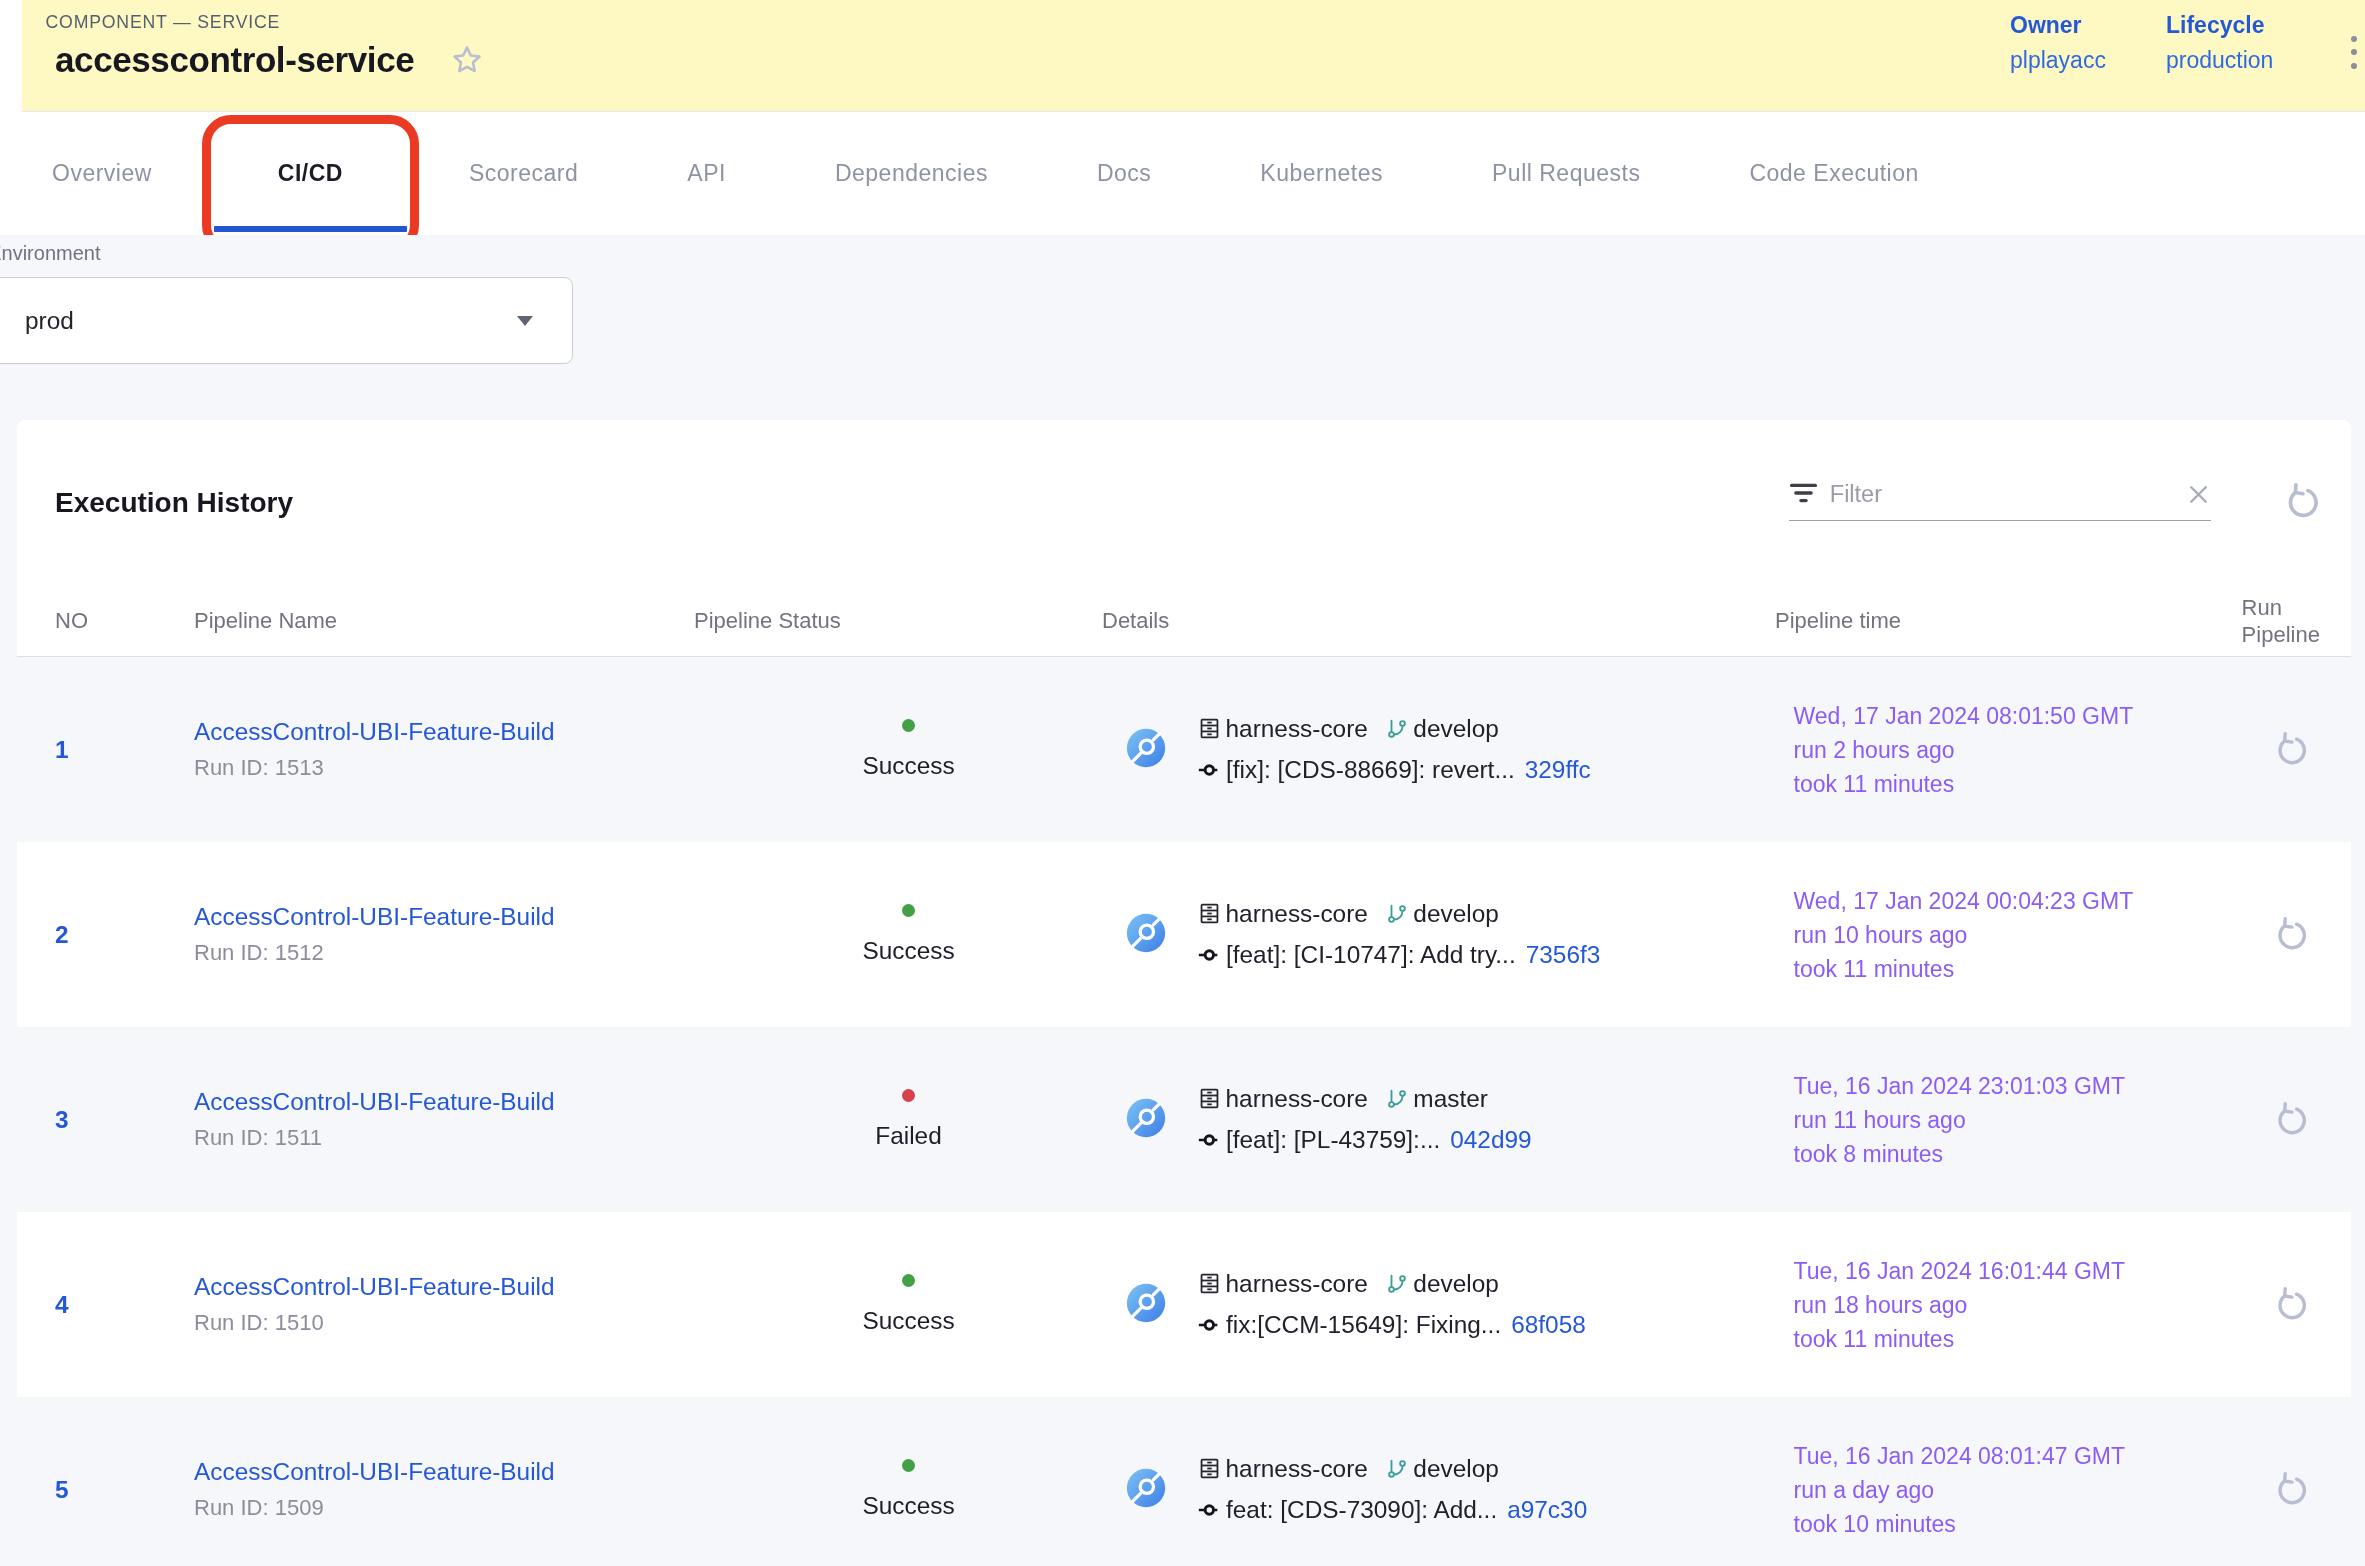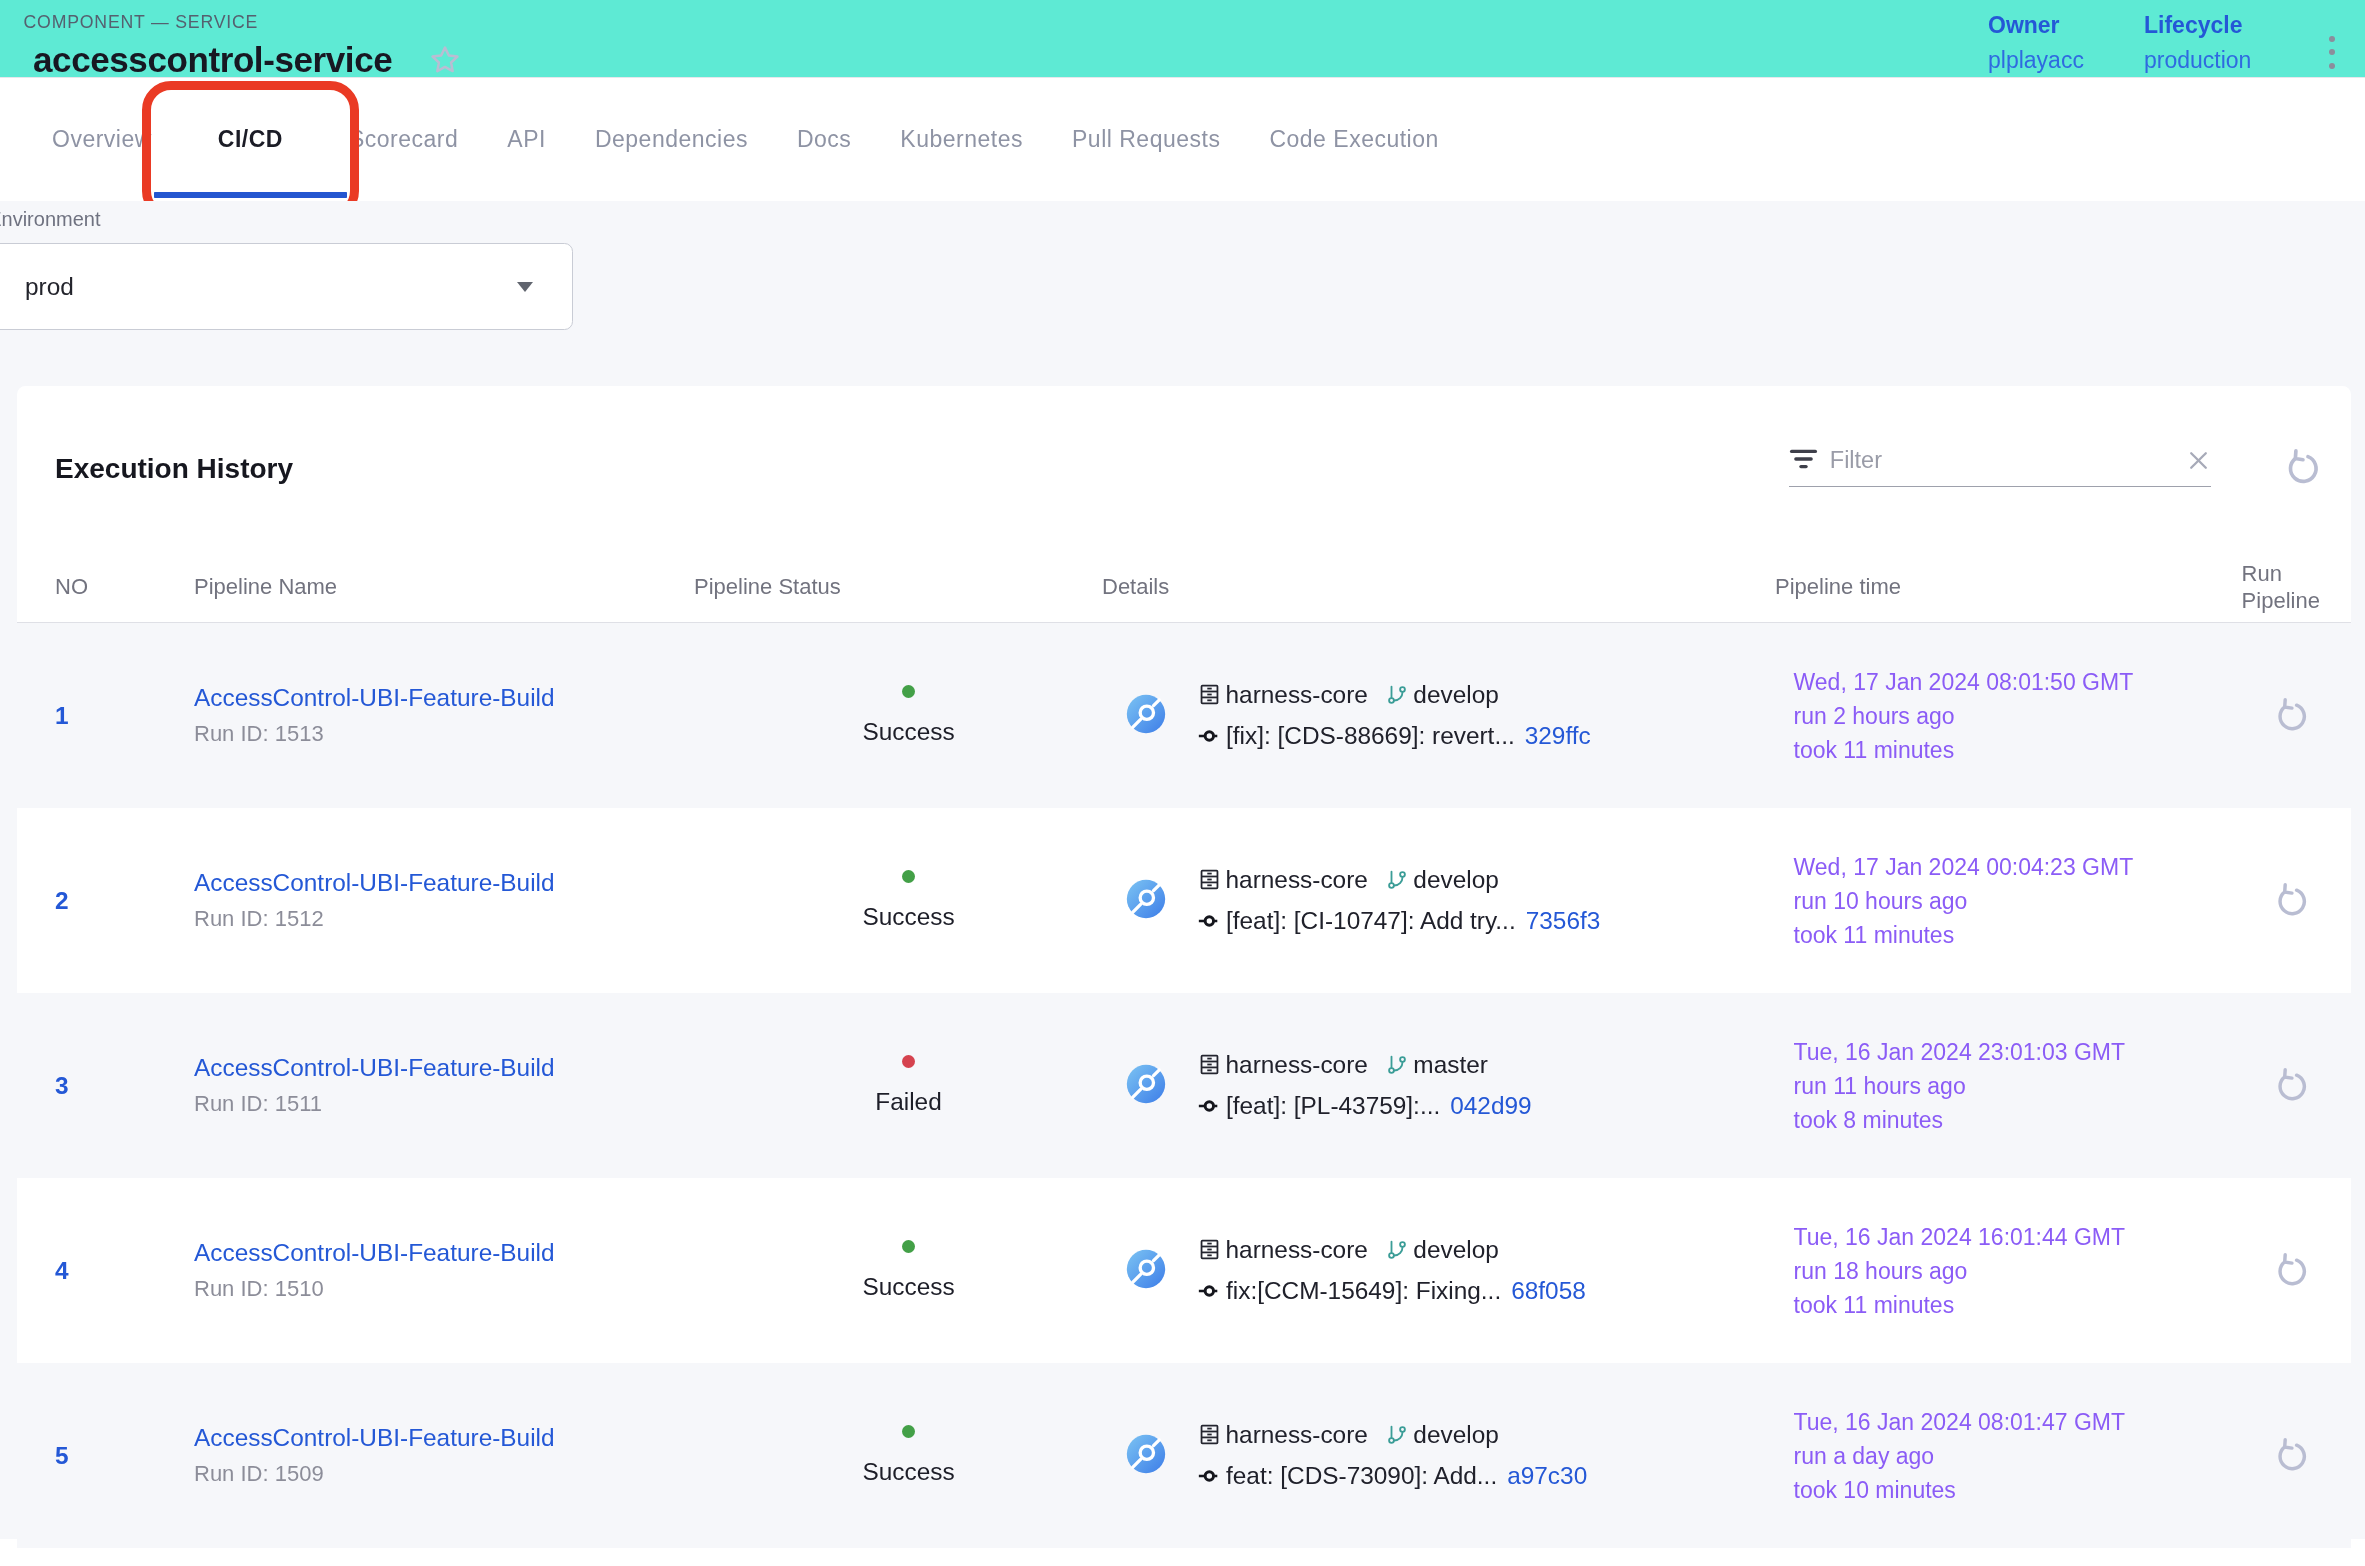--- a/index.html
+++ b/index.html
@@ -2,38 +2,38 @@
 <html style="font-size:13.5px"><head>
 <meta charset="utf-8">
 <style>
   * { margin:0; padding:0; box-sizing:border-box; }
   html,body { overflow:hidden; background:#fff; }
   body {
     width:2366px; height:1567px; position:relative;
     font-family:"Liberation Sans", sans-serif; color:#1d1e28;
   }
   
-  .page-header { height:78px; background:#5eead4; position:relative; border-bottom:0.8px solid #e6e7ec; }
+  .page-header { height:112px; background:#fef9c3; position:relative; border-bottom:0.8px solid #e6e7ec;margin-left:22px; }
   .kicker { position:absolute; left:23.5px; top:11.8px; font-size:17.7px; letter-spacing:0.8px; color:#55606f; font-weight:500; }
   .title-row { position:absolute; left:33px; top:40px; display:flex; align-items:center; gap:36px; }
   .page-title { font-size:35px; font-weight:700; color:#17182
 
 2; letter-spacing:-0.4px; }
   .page-title { color:#171822; }
   .star-btn { background:none; border:none; cursor:pointer; display:flex; align-items:center; }
   .meta { position:absolute; top:11.8px; display:flex; flex-direction:column; gap:8.4px; }
   .meta-owner { right:1030px; left:1988px; }
   .meta-lifecycle { left:2144px; }
   .meta-label { color:#2458d6; font-weight:700; font-size:23px; }
   .meta-value { color:#2f6ae0; font-size:23px; }
   .kebab { position:absolute; left:2322px; top:29px; display:flex; flex-direction:column; gap:7.6px; background:none; border:none; cursor:pointer; padding:6.7px; }
   .kebab i { width:5.9px; height:5.9px; border-radius:50%; background:#8b8e9c; display:block; }
 
   
-  .tabs { height:123px; background:#fff; display:flex; align-items:stretch; gap:49px; padding-left:52px; position:relative; }
+  .tabs { height:123px; background:#fff; display:flex; align-items:stretch; gap:109px; padding-left:52px; position:relative; }
   .tab { display:flex; align-items:center; font-size:23px; letter-spacing:0.5px; color:#8e93a4; font-weight:500; background:none; border:none; cursor:pointer; white-space:nowrap; }
   .tab.active { color:#1b1c26; font-weight:700; position:relative; padding:0 17px; }
   .tab.active::after { content:""; position:absolute; left:-47px; right:-47px; bottom:3.4px; height:5.9px; background:#2456d0; border-radius:0.8px; }
   .annotation-box { position:absolute; left:-59px; right:-59px; top:2.5px; bottom:-18.5px; border:9.2px solid #ea3a24; border-radius:29px; pointer-events:none; }
 
   
   .content { height:1338px; background:#f6f7fa; position:relative; }
   .env-label { position:absolute; left:-11.8px; top:6.7px; font-size:20px; color:#6f7280; }
   .env-select { position:absolute; left:-15px; top:42px; width:588px; height:87px; background:#fff; border:0.8px solid #c9ccd5; border-radius:8.4px; display:flex; align-items:center; padding:0 39px; cursor:pointer; }
   .env-value { font-size:24.4px; color:#23242c; flex:1; }

